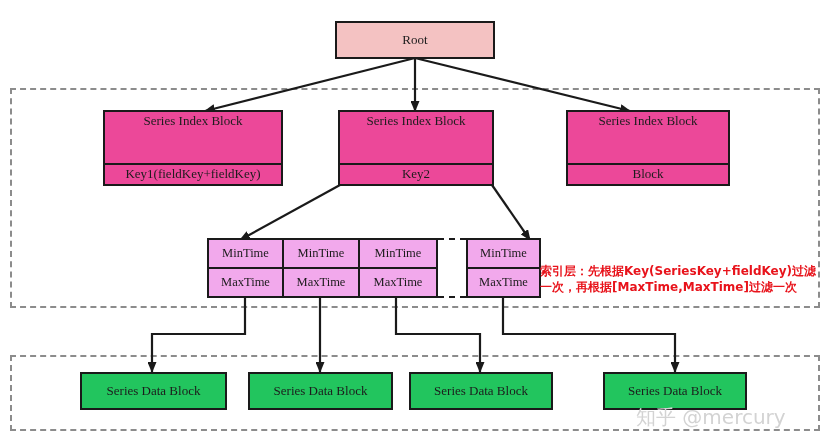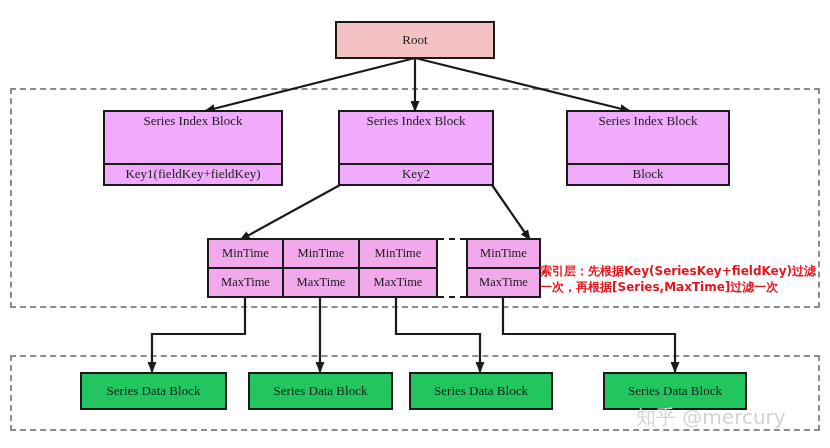--- a/index.html
+++ b/index.html
@@ -38,21 +38,21 @@
     line-height: 1.1;
     white-space: nowrap;
   }
   .node .cell.divider-top {
     border-top: 2px solid #1a1a1a;
   }
   .root-node {
     background: #f4c2c2;
   }
   .index-node {
-    background: #f0abfc;
+    background: #ec4899;
     gap: 32px;
   }
   .data-node {
     background: #22c55e;
   }
   .time-grid {
     position: absolute;
     display: flex;
     box-sizing: border-box;
   }
@@ -185,21 +185,21 @@
     <div class="time-group" style="width:75px; height:60px;">
       <div class="time-col" style="width:71px;">
         <div class="cell" style="height:28px;">MinTime</div>
         <div class="cell lower" style="height:28px;">MaxTime</div>
       </div>
     </div>
   </div>
 
   <div class="annotation" style="left:540px; top:263px;">
     <div>索引层：先根据Key(SeriesKey+fieldKey)过滤</div>
-    <div>一次，再根据[Series,MaxTime]过滤一次</div>
+    <div>一次，再根据[MaxTime,MaxTime]过滤一次</div>
   </div>
 
   <div class="node data-node" style="left:80px; top:372px; width:147px; height:38px;">
     <div class="cell">Series Data Block</div>
   </div>
 
   <div class="node data-node" style="left:248px; top:372px; width:145px; height:38px;">
     <div class="cell">Series Data Block</div>
   </div>
 

